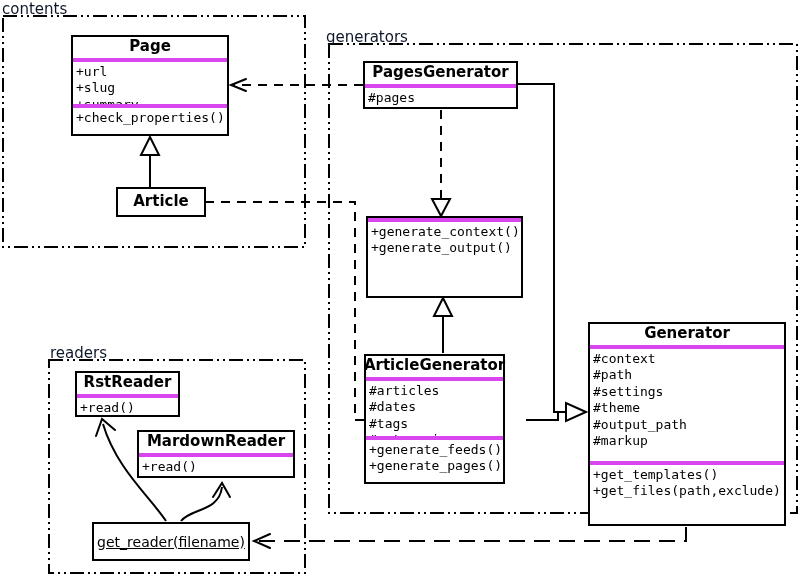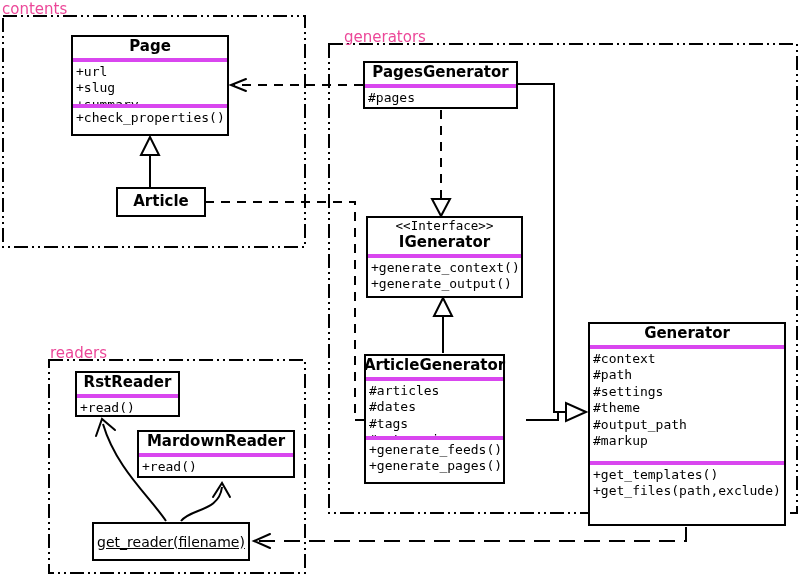--- a/index.html
+++ b/index.html
@@ -1,19 +1,19 @@
 <!DOCTYPE html>
 <html><head>
 <meta charset="utf-8">
 <style>
   html,body{margin:0;padding:0;background:#ffffff;}
   .stage{position:relative;width:803px;height:579px;background:#fff;overflow:hidden;
          font-family:"DejaVu Sans",sans-serif;color:#000;}
   .wires{position:absolute;left:0;top:0;}
-  .pkg-label{position:absolute;font:15px "DejaVu Sans",sans-serif;color:#ec4899;background:transparent;}
+  .pkg-label{position:absolute;font:15px "DejaVu Sans",sans-serif;color:#0f172a;background:transparent;}
   .uml-class{position:absolute;background:#fff;border:2px solid #000;box-sizing:border-box;
              display:flex;flex-direction:column;}
   .uml-title{flex:0 0 auto;display:flex;flex-direction:column;align-items:center;justify-content:center;
              font:bold 15px "DejaVu Sans",sans-serif;padding:0 1px 3px;}
   .uml-stereo{font:12.5px "DejaVu Sans Mono",monospace;font-weight:normal;line-height:15px;}
   .uml-sec{border-top:4px solid #d946ef;padding:2px 3px;overflow:hidden;}
   .uml-attrs{flex:1 1 auto;}
   .uml-line{font:13px "DejaVu Sans Mono",monospace;line-height:16.4px;white-space:pre;}
   .uml-func{position:absolute;background:#fff;border:2px solid #000;box-sizing:border-box;
             display:flex;align-items:center;justify-content:center;
@@ -76,21 +76,21 @@
       <polyline class="open-arrow" points="96,436 102,419 115,430"></polyline>
     </g>
 
     <g>
       <path class="ln" d="M181,521 C191,508 219,512 222,487"></path>
       <polyline class="open-arrow" points="213,497 222,483 230,497"></polyline>
     </g>
   </svg>
 
   <div class="pkg-label" style="left:2px;top:0px">contents</div>
-  <div class="pkg-label" style="left:344px;top:28px">generators</div>
+  <div class="pkg-label" style="left:326px;top:28px">generators</div>
   <div class="pkg-label" style="left:50px;top:344px">readers</div>
 
   <div class="uml-class" style="left:71px;top:35px;width:158px;height:101px">
     <div class="uml-title">Page</div>
     <div class="uml-sec uml-attrs">
       <div class="uml-line">+url</div>
       <div class="uml-line">+slug</div>
       <div class="uml-line">+summary</div>
     </div>
     <div class="uml-sec" style="flex:0 0 22px">
@@ -103,24 +103,20 @@
   </div>
 
   <div class="uml-class" style="left:363px;top:61px;width:155px;height:48px">
     <div class="uml-title">PagesGenerator</div>
     <div class="uml-sec uml-attrs">
       <div class="uml-line">#pages</div>
     </div>
   </div>
 
   <div class="uml-class" style="left:366px;top:216px;width:157px;height:82px">
-    <div class="uml-title">
-      <span class="uml-stereo">&lt;&lt;Interface&gt;&gt;</span>
-      <span>IGenerator</span>
-    </div>
     <div class="uml-sec uml-attrs">
       <div class="uml-line">+generate_context()</div>
       <div class="uml-line">+generate_output()</div>
     </div>
   </div>
 
   <div class="uml-class" style="left:364px;top:354px;width:141px;height:130px">
     <div class="uml-title">ArticleGenerator</div>
     <div class="uml-sec uml-attrs">
       <div class="uml-line">#articles</div>

